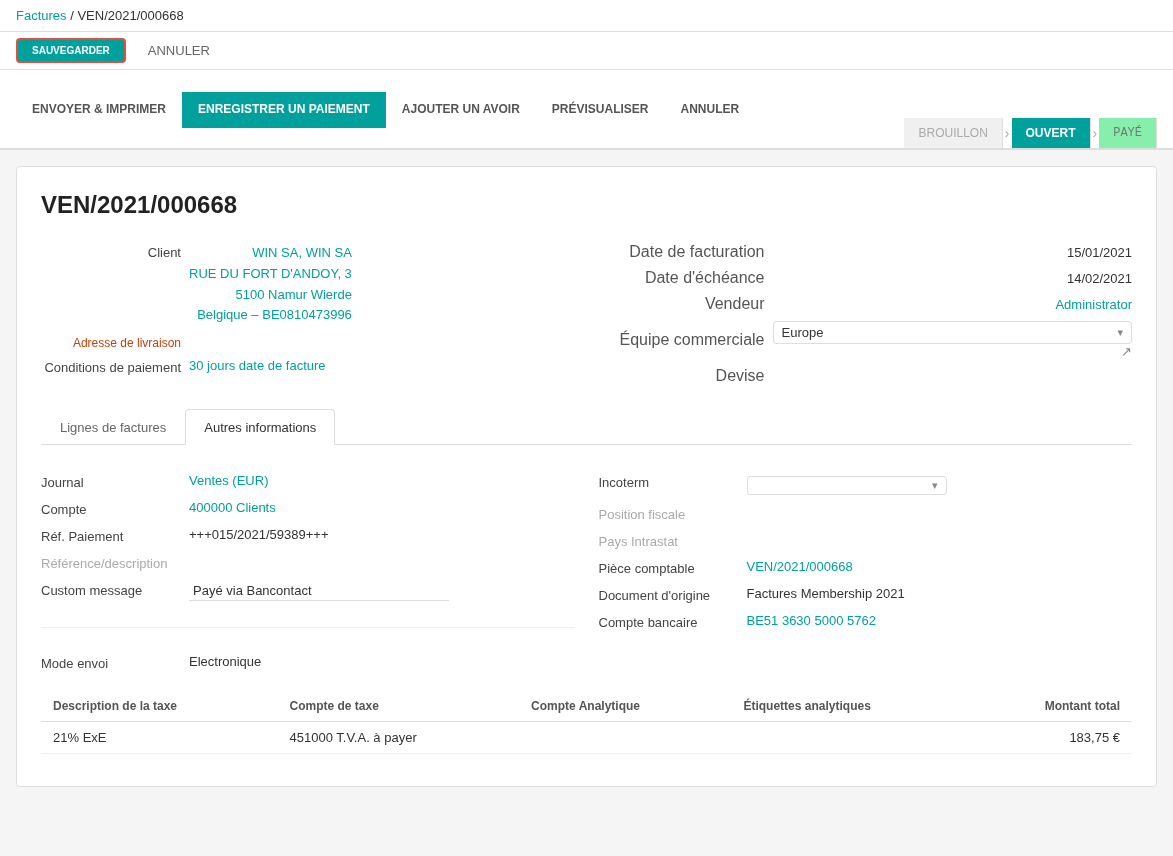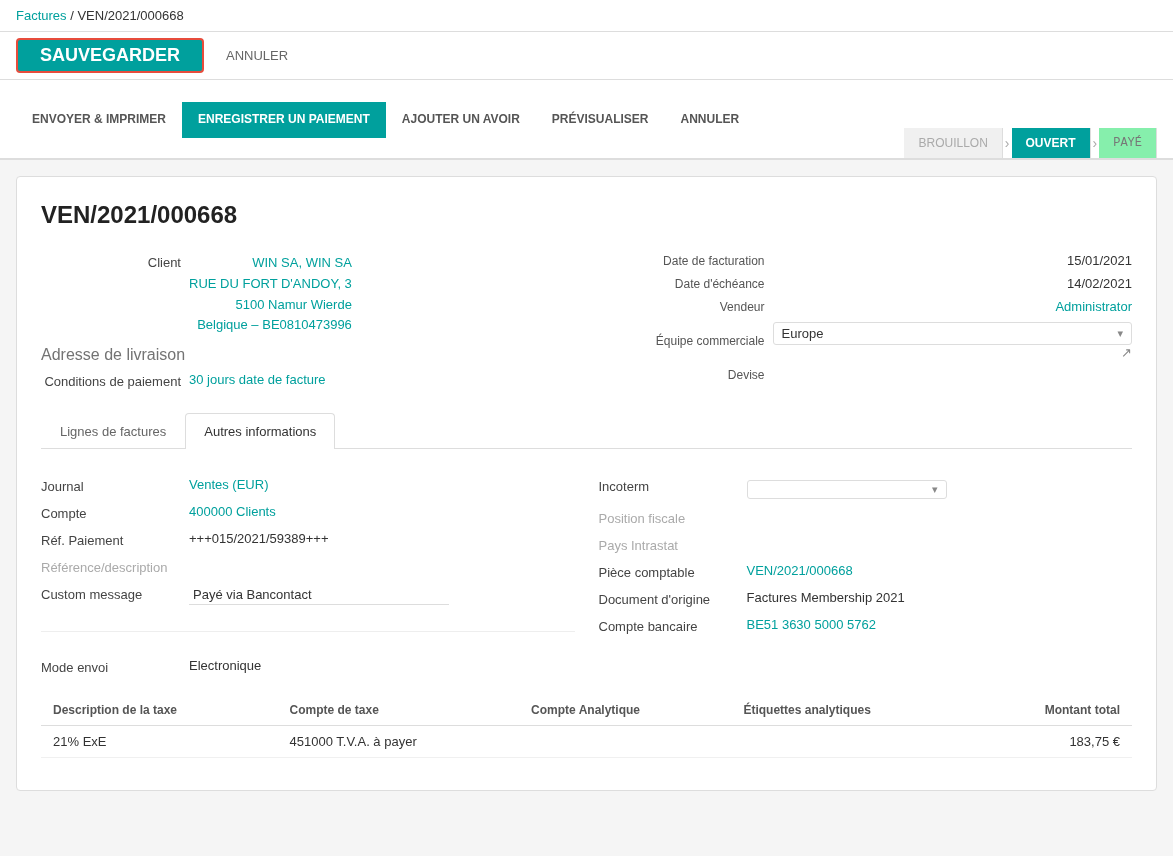--- a/index.html
+++ b/index.html
@@ -5,21 +5,21 @@
     * { box-sizing: border-box; margin: 0; padding: 0; }
     body { font-family: Arial, sans-serif; font-size: 13px; color: #333; background: #f5f5f5; }
 
     
     .top-bar { background: #fff; padding: 8px 16px; border-bottom: 1px solid #ddd; display: flex; align-items: center; gap: 8px; }
     .breadcrumb { font-size: 13px; color: #666; }
     .breadcrumb a { color: #00a09d; text-decoration: none; }
     .breadcrumb span { color: #333; font-weight: 500; }
 
     .action-bar { background: #fff; padding: 6px 16px; border-bottom: 1px solid #ddd; display: flex; align-items: center; gap: 8px; }
-    .btn-save { background: #00a09d; color: #fff; border: 2px solid #e74c3c; border-radius: 4px; padding: 5px 22px; font-size: 18px; font-weight: bold; cursor: pointer; }
+    .btn-save { background: #00a09d; color: #fff; border: 2px solid #e74c3c; border-radius: 4px; padding: 5px 14px; font-size: 10px; font-weight: bold; cursor: pointer; }
     .btn-cancel-top { background: transparent; color: #666; border: none; padding: 5px 14px; font-size: 13px; cursor: pointer; }
 
     
     .workflow-bar { background: #fff; padding: 0 16px; border-bottom: 2px solid #ddd; display: flex; align-items: center; gap: 0; }
     .workflow-btn { padding: 10px 16px; font-size: 12px; font-weight: 600; cursor: pointer; border: none; background: transparent; color: #555; border-bottom: 2px solid transparent; margin-bottom: -2px; white-space: nowrap; }
     .workflow-btn.primary { background: #00a09d; color: #fff; border-radius: 0; }
 
     .workflow-status { margin-left: auto; display: flex; align-items: center; gap: 0; margin-top: 48px; }
     .status-item { padding: 8px 14px; font-size: 12px; color: #aaa; background: #f0f0f0; border-right: 1px solid #ddd; }
     .status-item.active { background: #00a09d; color: #fff; font-weight: bold; }
@@ -28,29 +28,29 @@
     
     .main-content { padding: 16px; }
     .invoice-card { background: #fff; border: 1px solid #ddd; border-radius: 4px; padding: 24px; }
 
     .invoice-title { font-size: 24px; font-weight: bold; color: #222; margin-bottom: 24px; }
 
     .invoice-header { display: grid; grid-template-columns: 1fr 1fr; gap: 36px; margin-bottom: 24px; text-align: right; }
 
     .field-group { display: flex; flex-direction: column; gap: 8px; }
     .field-row { display: flex; align-items: flex-start; gap: 8px; }
-    .field-label { color: #737373; font-size: 16px; min-width: 140px; padding-top: 2px; }
+    .field-label { color: #c2410c; font-size: 12px; min-width: 140px; padding-top: 2px; }
     .field-label.dark { color: #444; font-weight: 500; font-size: 13px; }
     .field-value { color: #333; font-size: 13px; }
     .field-value.link { color: #00a09d; text-decoration: none; cursor: pointer; }
     .field-value.address { line-height: 1.6; }
 
     .right-fields { display: flex; flex-direction: column; gap: 8px; }
     .right-field-row { display: flex; align-items: center; gap: 8px; }
-    .right-label { color: #555; font-size: 12px; min-width: 160px; font-weight: 500; }
+    .right-label { color: #555; font-size: 16px; min-width: 160px; font-weight: 500; }
     .right-value { color: #333; font-size: 13px; flex: 1; }
     .right-value.link { color: #00a09d; cursor: pointer; }
     .select-box { border: 1px solid #ddd; border-radius: 3px; padding: 3px 8px; background: #fff; min-width: 200px; display: flex; align-items: center; justify-content: space-between; }
 
     
     .tabs { display: flex; border-bottom: 1px solid #ddd; margin-bottom: 20px; }
     .tab { padding: 10px 18px; font-size: 13px; cursor: pointer; color: #666; border: 1px solid transparent; border-bottom: none; margin-bottom: -1px; border-radius: 4px 4px 0 0; }
     .tab.active { background: #fff; border-color: #ddd; color: #333; font-weight: 500; }
 
     

